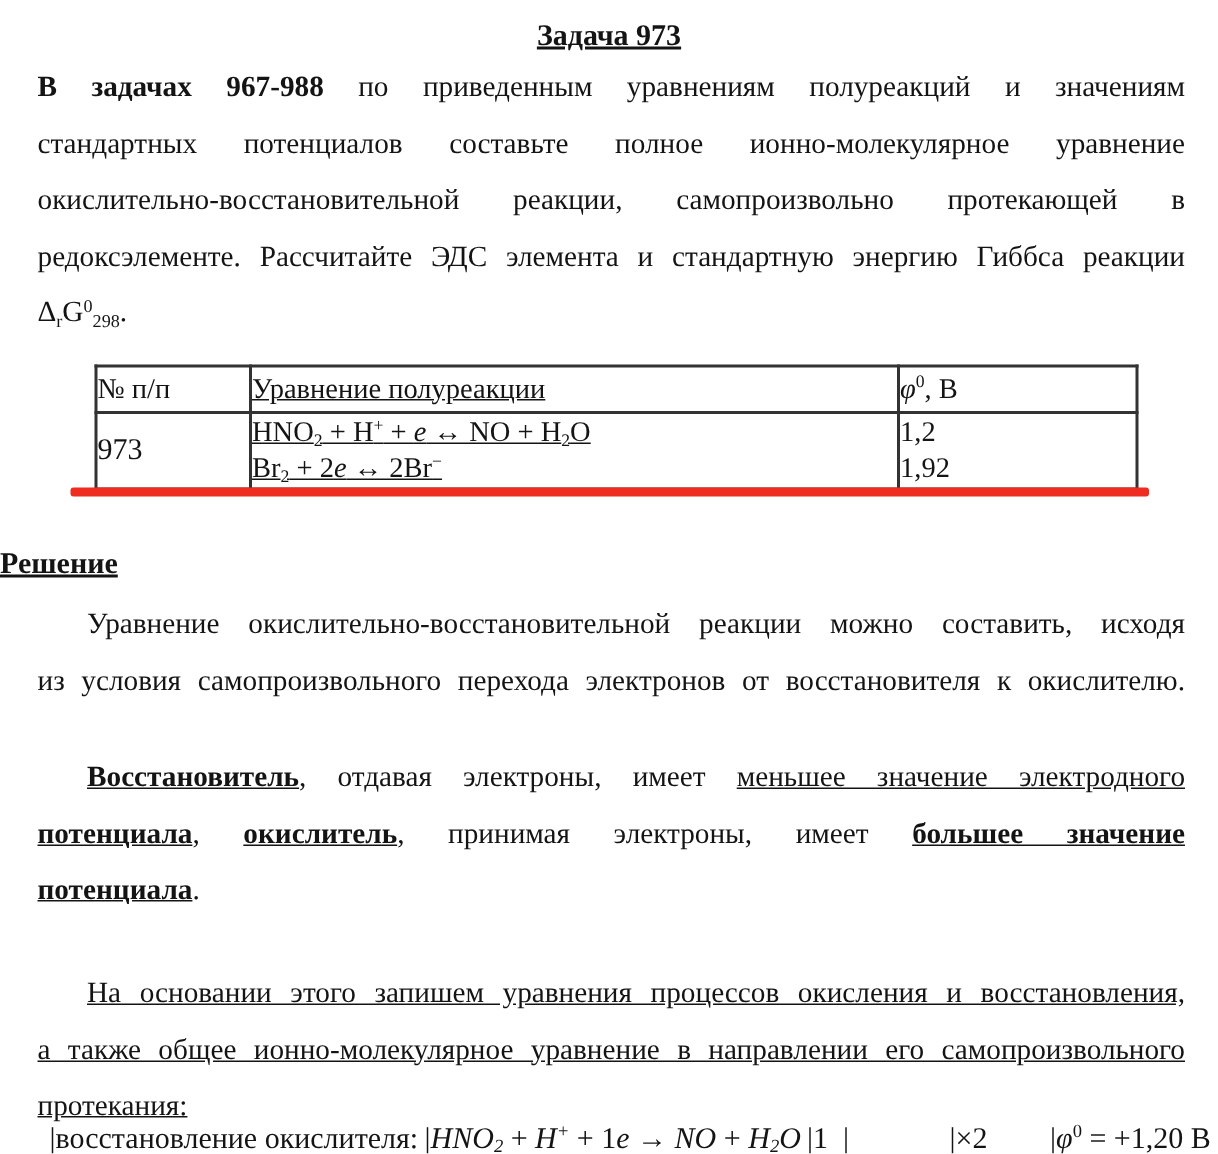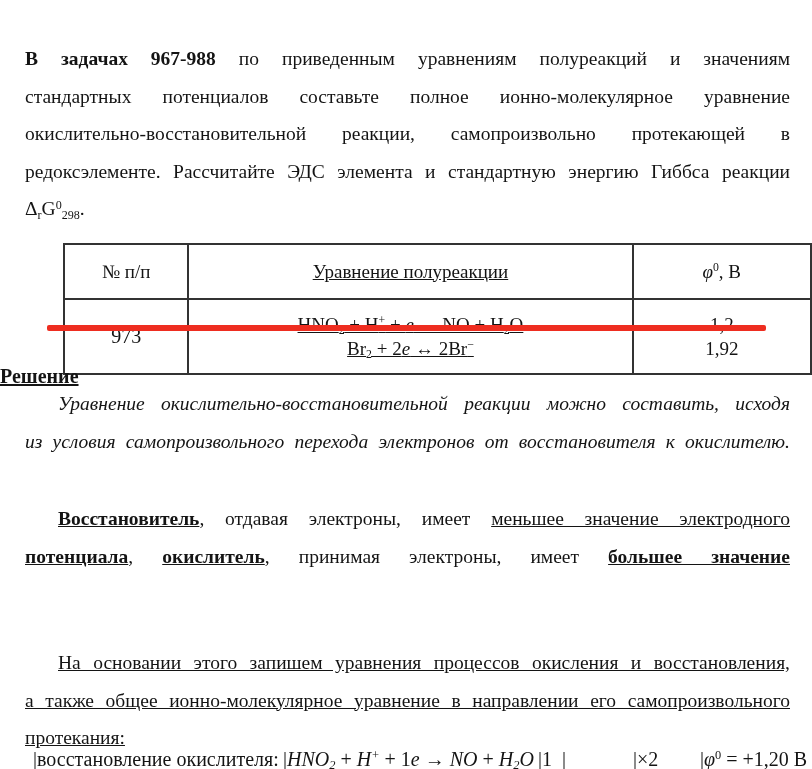--- a/index.html
+++ b/index.html
@@ -23,52 +23,55 @@
   .para .line.indent{text-indent:33px;}
 
   .sup{font-size:62%;position:relative;top:-0.55em;line-height:0;}
   .sub{font-size:62%;position:relative;top:0.28em;line-height:0;}
 
   .intro{top:40px;}
 
   table.halfreaction{top:243px;left:63px;border-collapse:collapse;
         font-size:19px;table-layout:fixed;}
   table.halfreaction th,table.halfreaction td{
-        border:2px solid #333333;text-align:center;vertical-align:middle;
-        padding:12px;font-weight:normal;}
+        border:2px solid #333333;text-align:left;vertical-align:middle;
+        padding:0;font-weight:normal;}
   th.c1,td.num{width:101px;}
   th.c2,td.eq{width:430px;text-decoration:underline;}
   th.c3,td.pot{width:157px;}
   table.halfreaction th{height:29px;line-height:28px;}
   td.num{font-size:20px;}
   .eqline,.potline{line-height:24px;height:24px;}
   td.eq,td.pot{height:49px;}
 
   .redline{top:325px;left:47px;width:719px;height:6px;border-radius:2px;}
 
   .sol-heading{top:362px;left:0;width:812px;
          font-size:20px;font-weight:bold;line-height:28px;}
 
-  .p1{top:385px;font-style:italic;}
+  .p1{top:398px;}
   .p2{top:500px;}
   .p3{top:644px;text-decoration:underline;}
 
   .bottomline{top:744px;left:0;width:812px;height:40px;font-size:20px;line-height:30px;}
   .seg{position:absolute;top:0;white-space:pre;}
   .s1{left:33px;}
   .s2{left:283px;}
   .s3{left:538px;}
   .s4{left:633px;}
   .s5{left:700px;}
 </style>
 </head>
 <body>
 
 <div id="page">
 
+  <div class="abs title">
+    <span class="u">Задача 973</span>
+  </div>
 
   <div class="abs para intro">
       <div class="line fill"><span style="font-weight: bold;">В задачах 967-988</span><span> по приведенным уравнениям полуреакций и значениям</span></div>
       <div class="line fill"><span>стандартных потенциалов составьте полное ионно-молекулярное уравнение</span></div>
       <div class="line fill"><span>окислительно-восстановительной реакции, самопроизвольно протекающей в</span></div>
       <div class="line fill"><span>редоксэлементе. Рассчитайте ЭДС элемента и стандартную энергию Гиббса реакции</span></div>
       <div class="line"><span>Δ</span><span class="sub">r</span><span>G</span><span class="sup">0</span><span class="sub">298</span><span>.</span></div>
     </div>
 
   <table class="abs halfreaction">
@@ -100,20 +103,21 @@
     <span class="u">Решение</span>
   </div>
 
   <div class="abs para p1">
       <div class="line fill indent"><span>Уравнение окислительно-восстановительной реакции можно составить, исходя</span></div>
       <div class="line fill"><span>из условия самопроизвольного перехода электронов от восстановителя к окислителю.</span></div>
     </div>
   <div class="abs para p2">
       <div class="line fill indent"><span style="font-weight: bold; text-decoration: underline;">Восстановитель</span><span>, отдавая электроны, имеет </span><span style="font-weight: normal; text-decoration: underline;">меньшее значение электродного</span></div>
       <div class="line fill"><span style="font-weight: bold; text-decoration: underline;">потенциала</span><span>, </span><span style="font-weight: bold; text-decoration: underline;">окислитель</span><span>, принимая электроны, имеет </span><span style="font-weight: bold; text-decoration: underline;">большее значение</span></div>
+      <div class="line"><span style="font-weight: bold; text-decoration: underline;">потенциала</span><span>.</span></div>
     </div>
   <div class="abs para p3">
       <div class="line fill indent"><span>На основании этого запишем уравнения процессов окисления и восстановления,</span></div>
       <div class="line fill"><span>а также общее ионно-молекулярное уравнение в направлении его самопроизвольного</span></div>
       <div class="line"><span>протекания:</span></div>
     </div>
 
   <div class="abs bottomline">
     <span class="seg s1">|восстановление окислителя:</span>
     <span class="seg s2"><span>|</span><span style="font-style: italic;">HNO</span><span class="sub" style="font-style: italic;">2</span><span> + </span><span style="font-style: italic;">H</span><span class="sup" style="font-style: italic;">+</span><span> + 1</span><span style="font-style: italic;">e</span><span> → </span><span style="font-style: italic;">NO</span><span> + </span><span style="font-style: italic;">H</span><span class="sub" style="font-style: italic;">2</span><span style="font-style: italic;">O</span></span>

